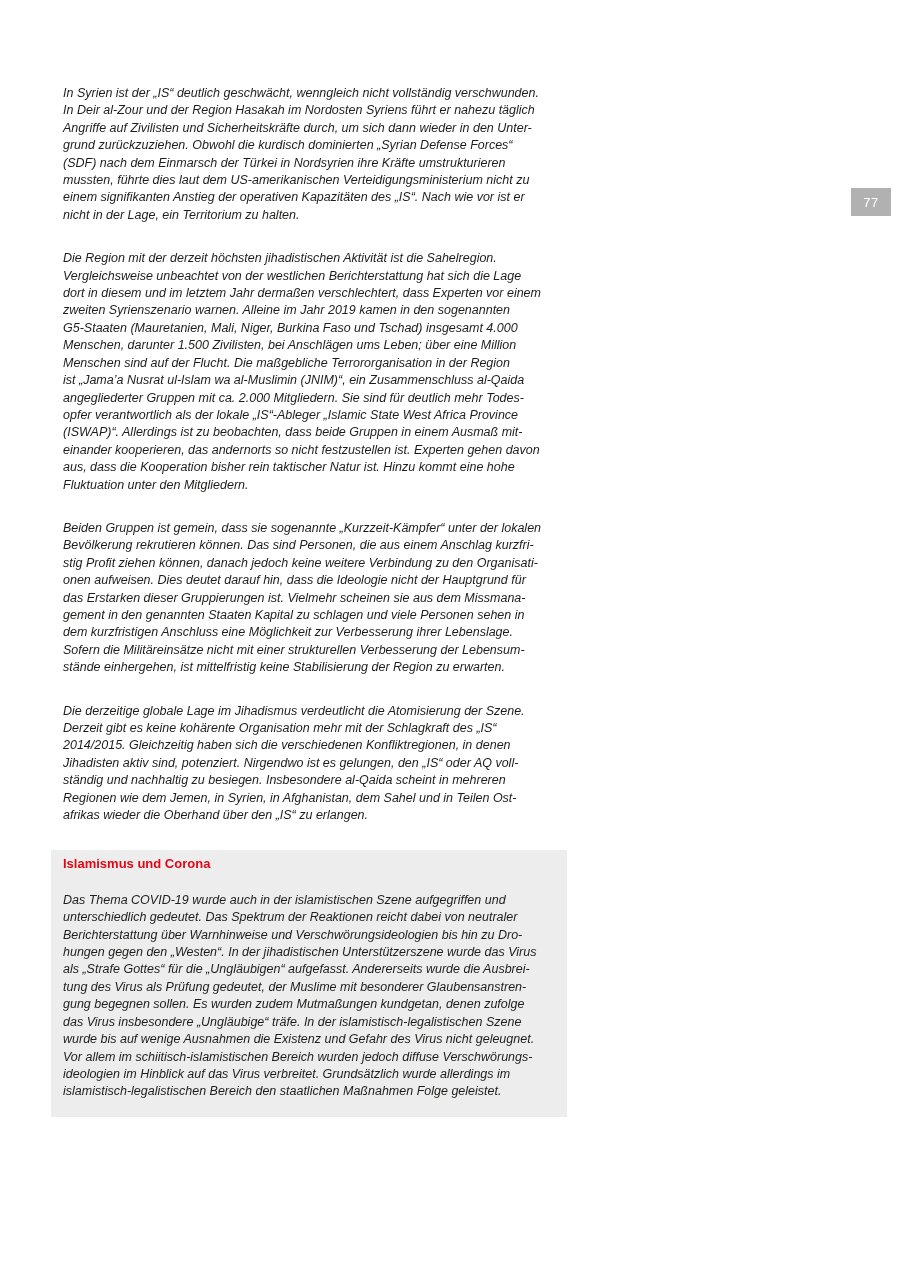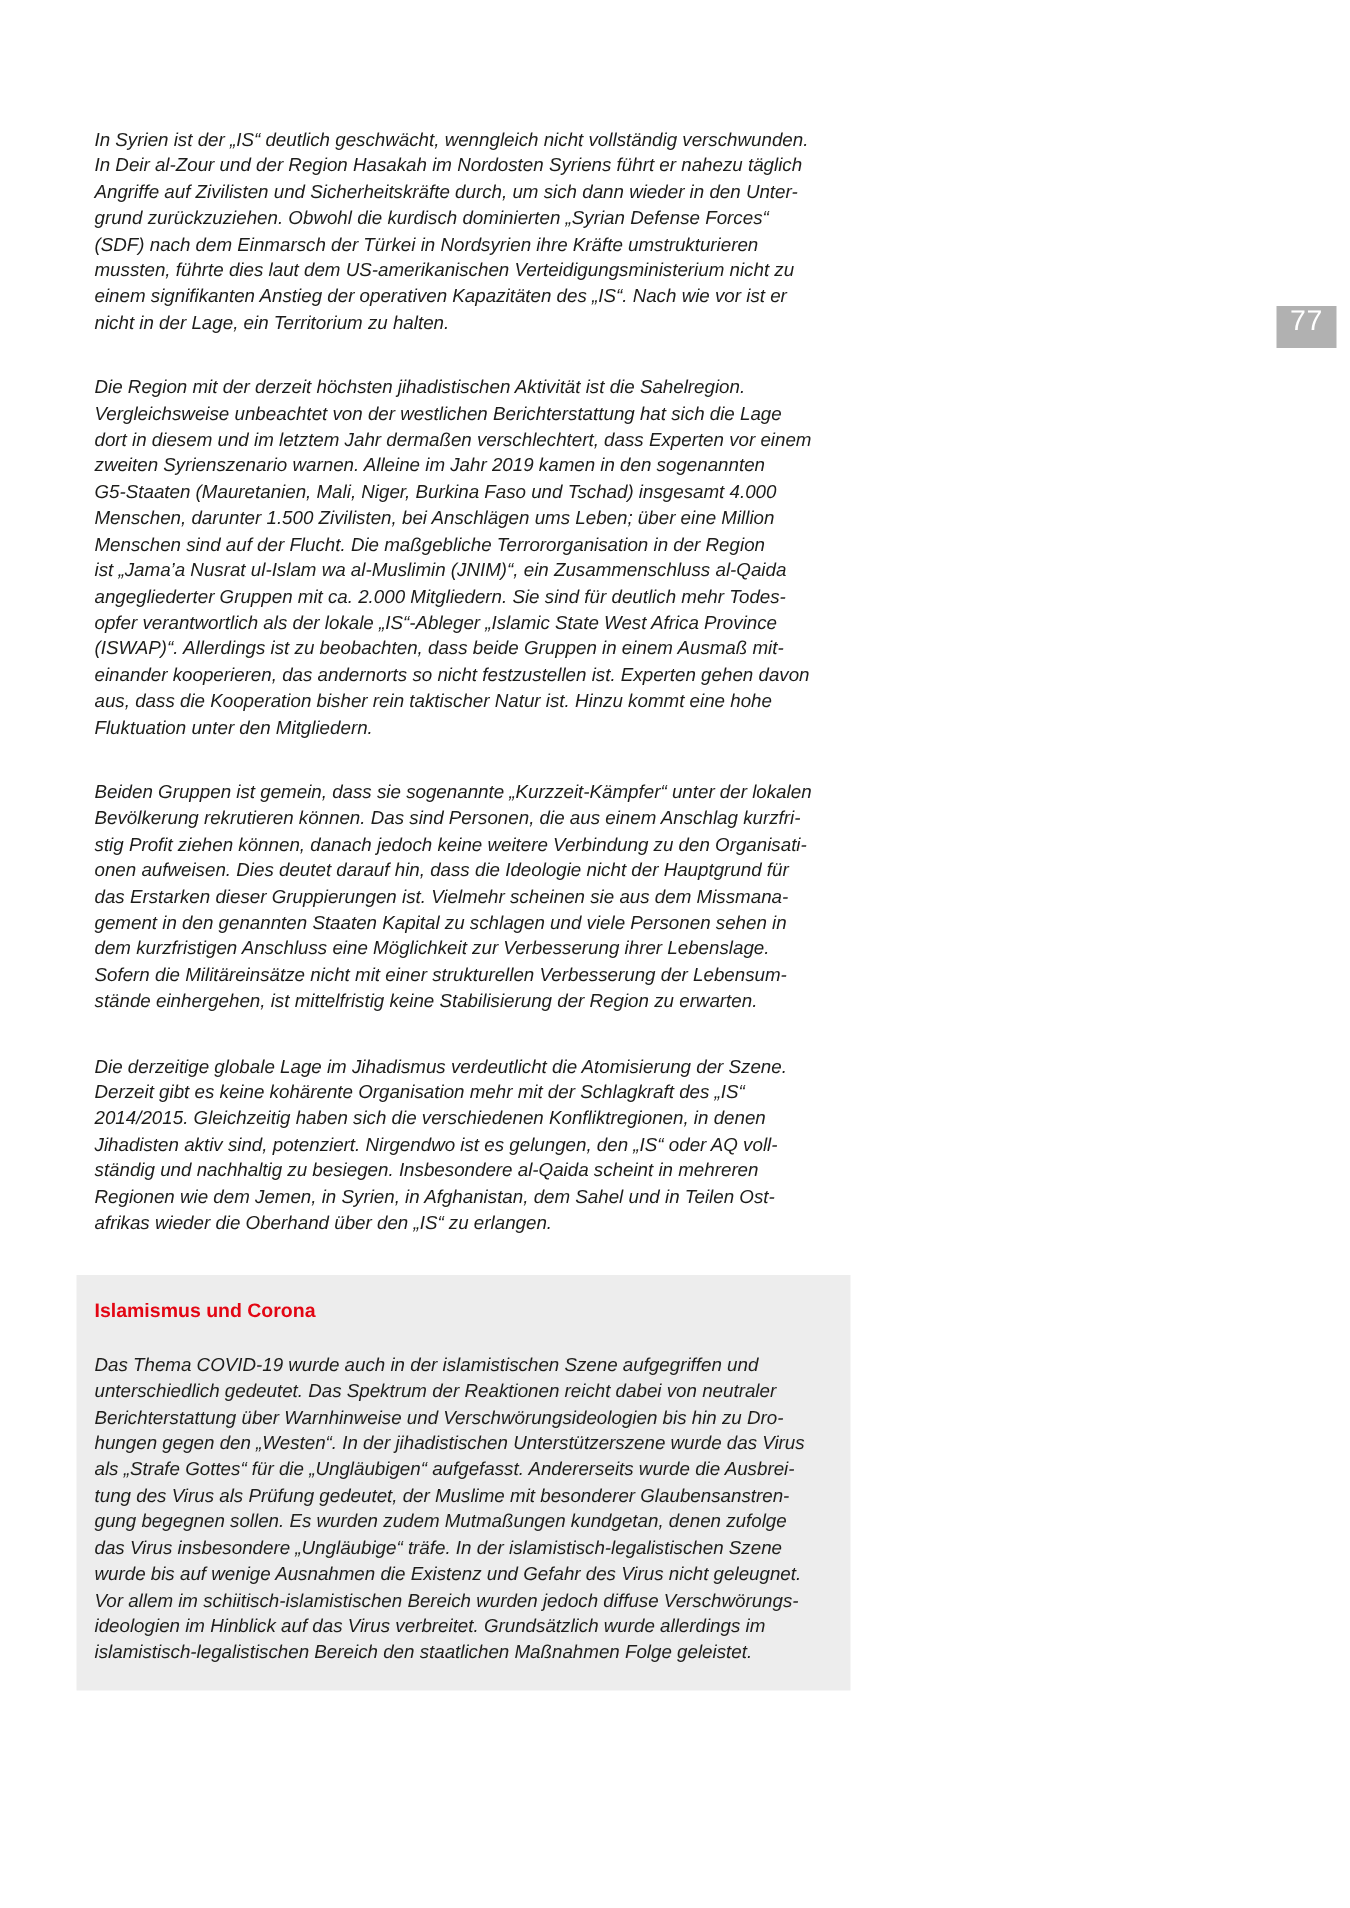--- a/index.html
+++ b/index.html
@@ -20,46 +20,45 @@
     overflow:hidden;
   }
   .page-number-tab{
     position:absolute;
     left:851px;
     top:188px;
     width:40px;
     height:28px;
     background:var(--tab-gray);
     color:#ffffff;
-    font-size:19px;
+    font-size:13px;
     display:flex;
-    align-items:flex-start;
+    align-items:center;
     justify-content:center;
     letter-spacing:0.5px;
-    margin-top:16px;
   }
   .content{
     position:absolute;
     left:63px;
     top:85px;
     width:550px;
   }
   .body-text{
     font-size:12.5px;
     line-height:17.4px;
     margin:0 0 26px 0;
     white-space:pre-line;
     color:var(--text-black);
     font-style:italic;
   }
   .infobox{
     background:var(--box-gray);
     margin-left:-12px;
     width:516px;
-    padding:15px 12px 16px 12px;
+    padding:5px 12px 16px 12px;
   }
   .infobox-title{
     color:var(--accent-red);
     font-size:13px;
     font-weight:bold;
     line-height:17.4px;
     margin:0 0 19px 0;
   }
   .infobox .body-text{
     margin:0;

